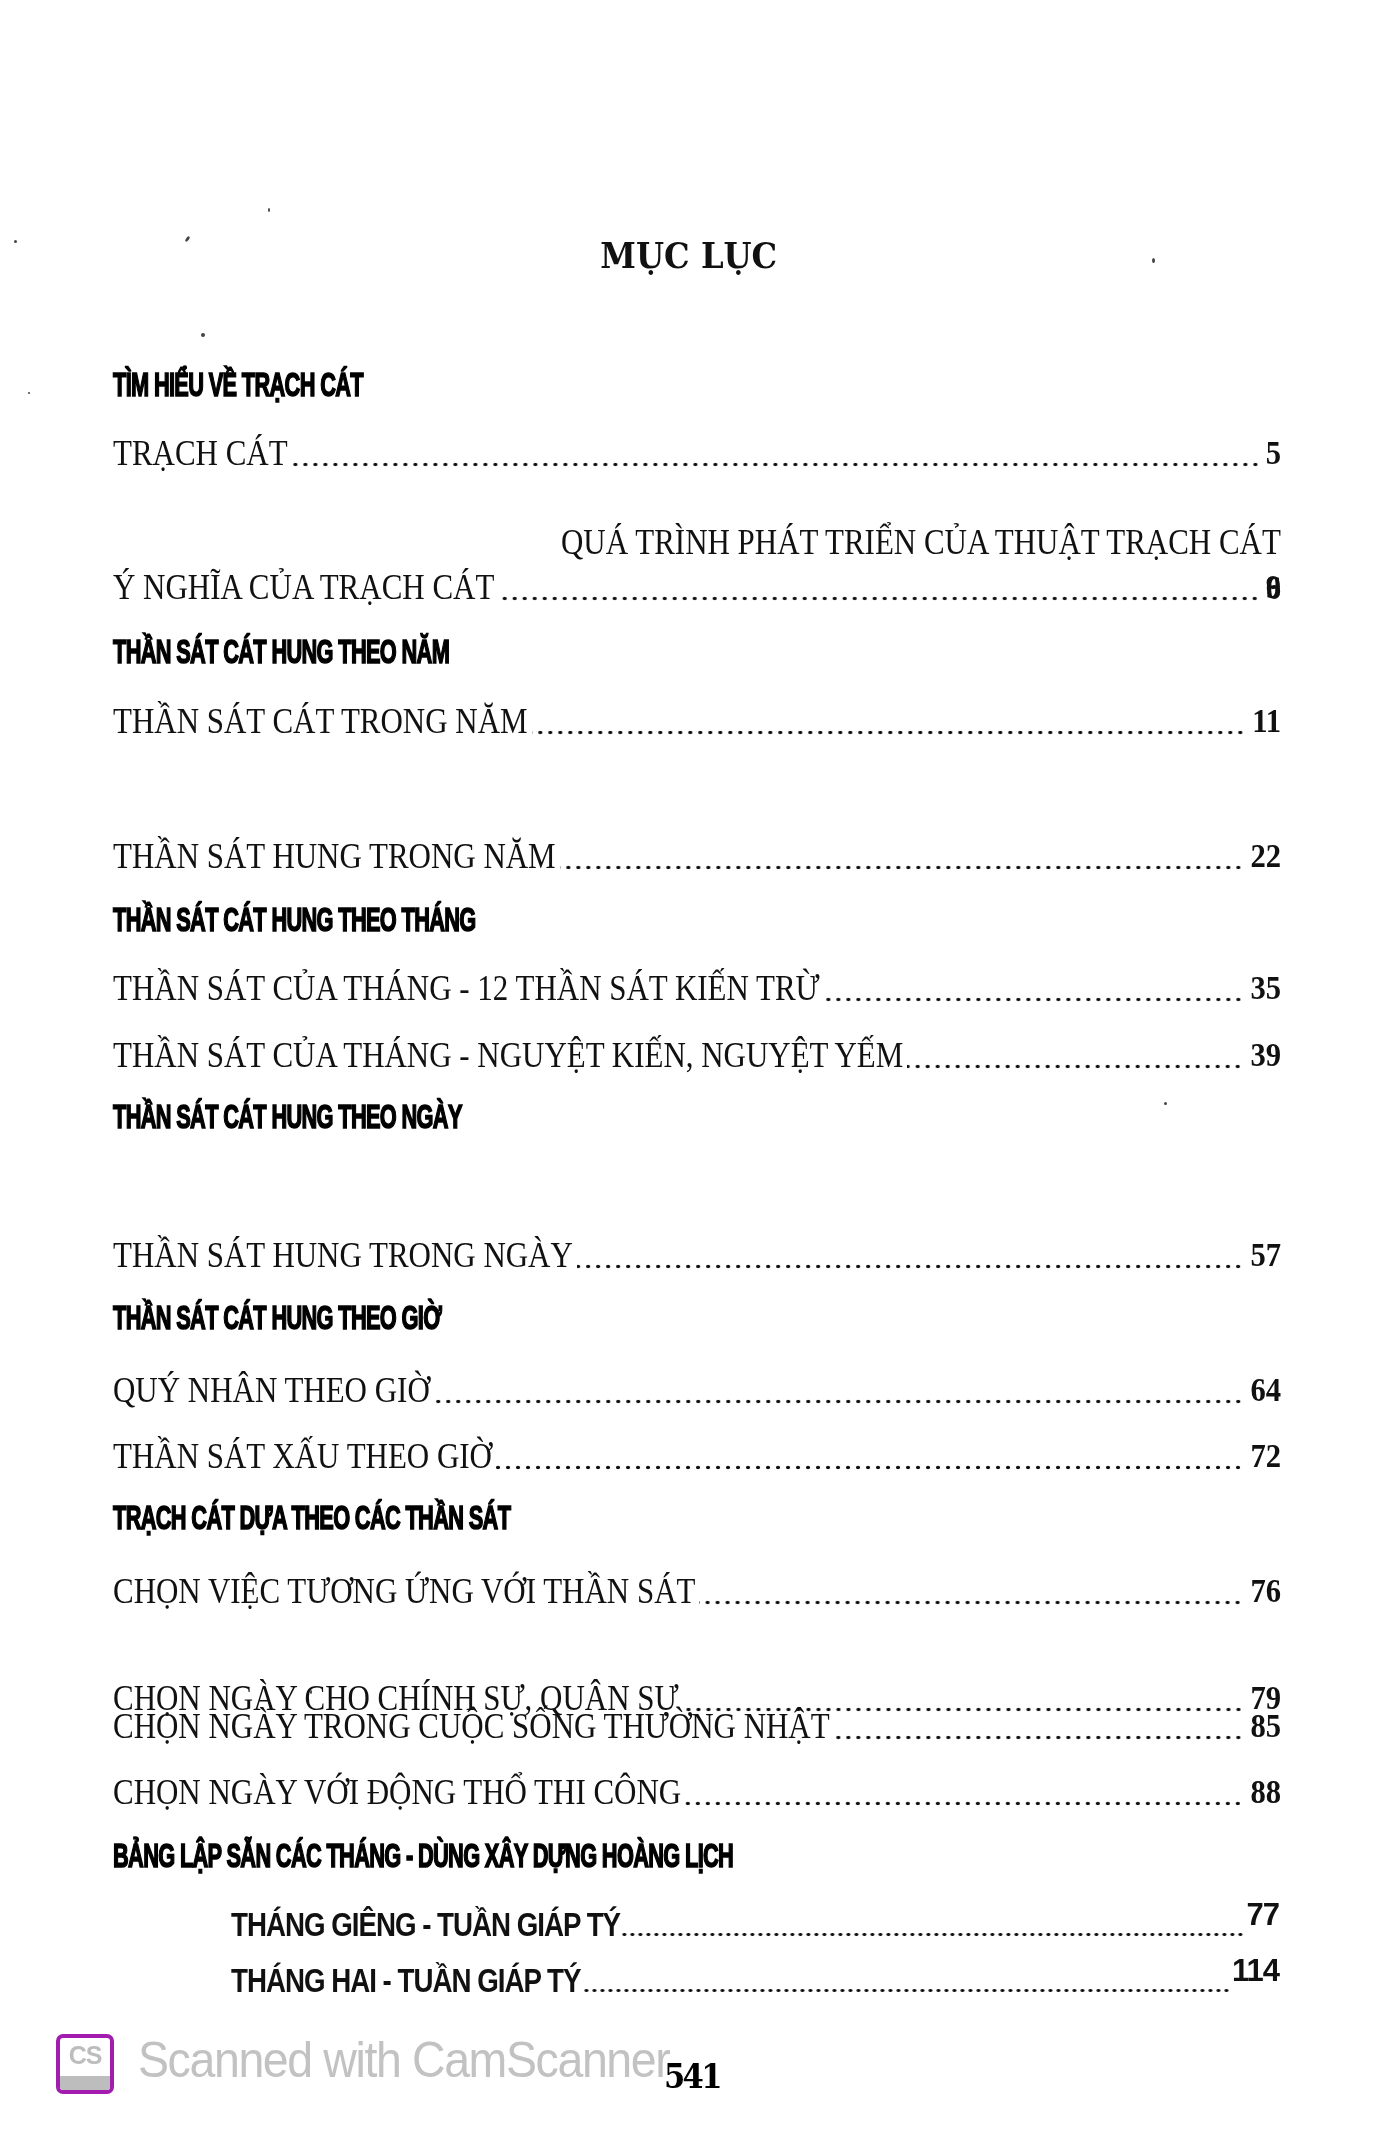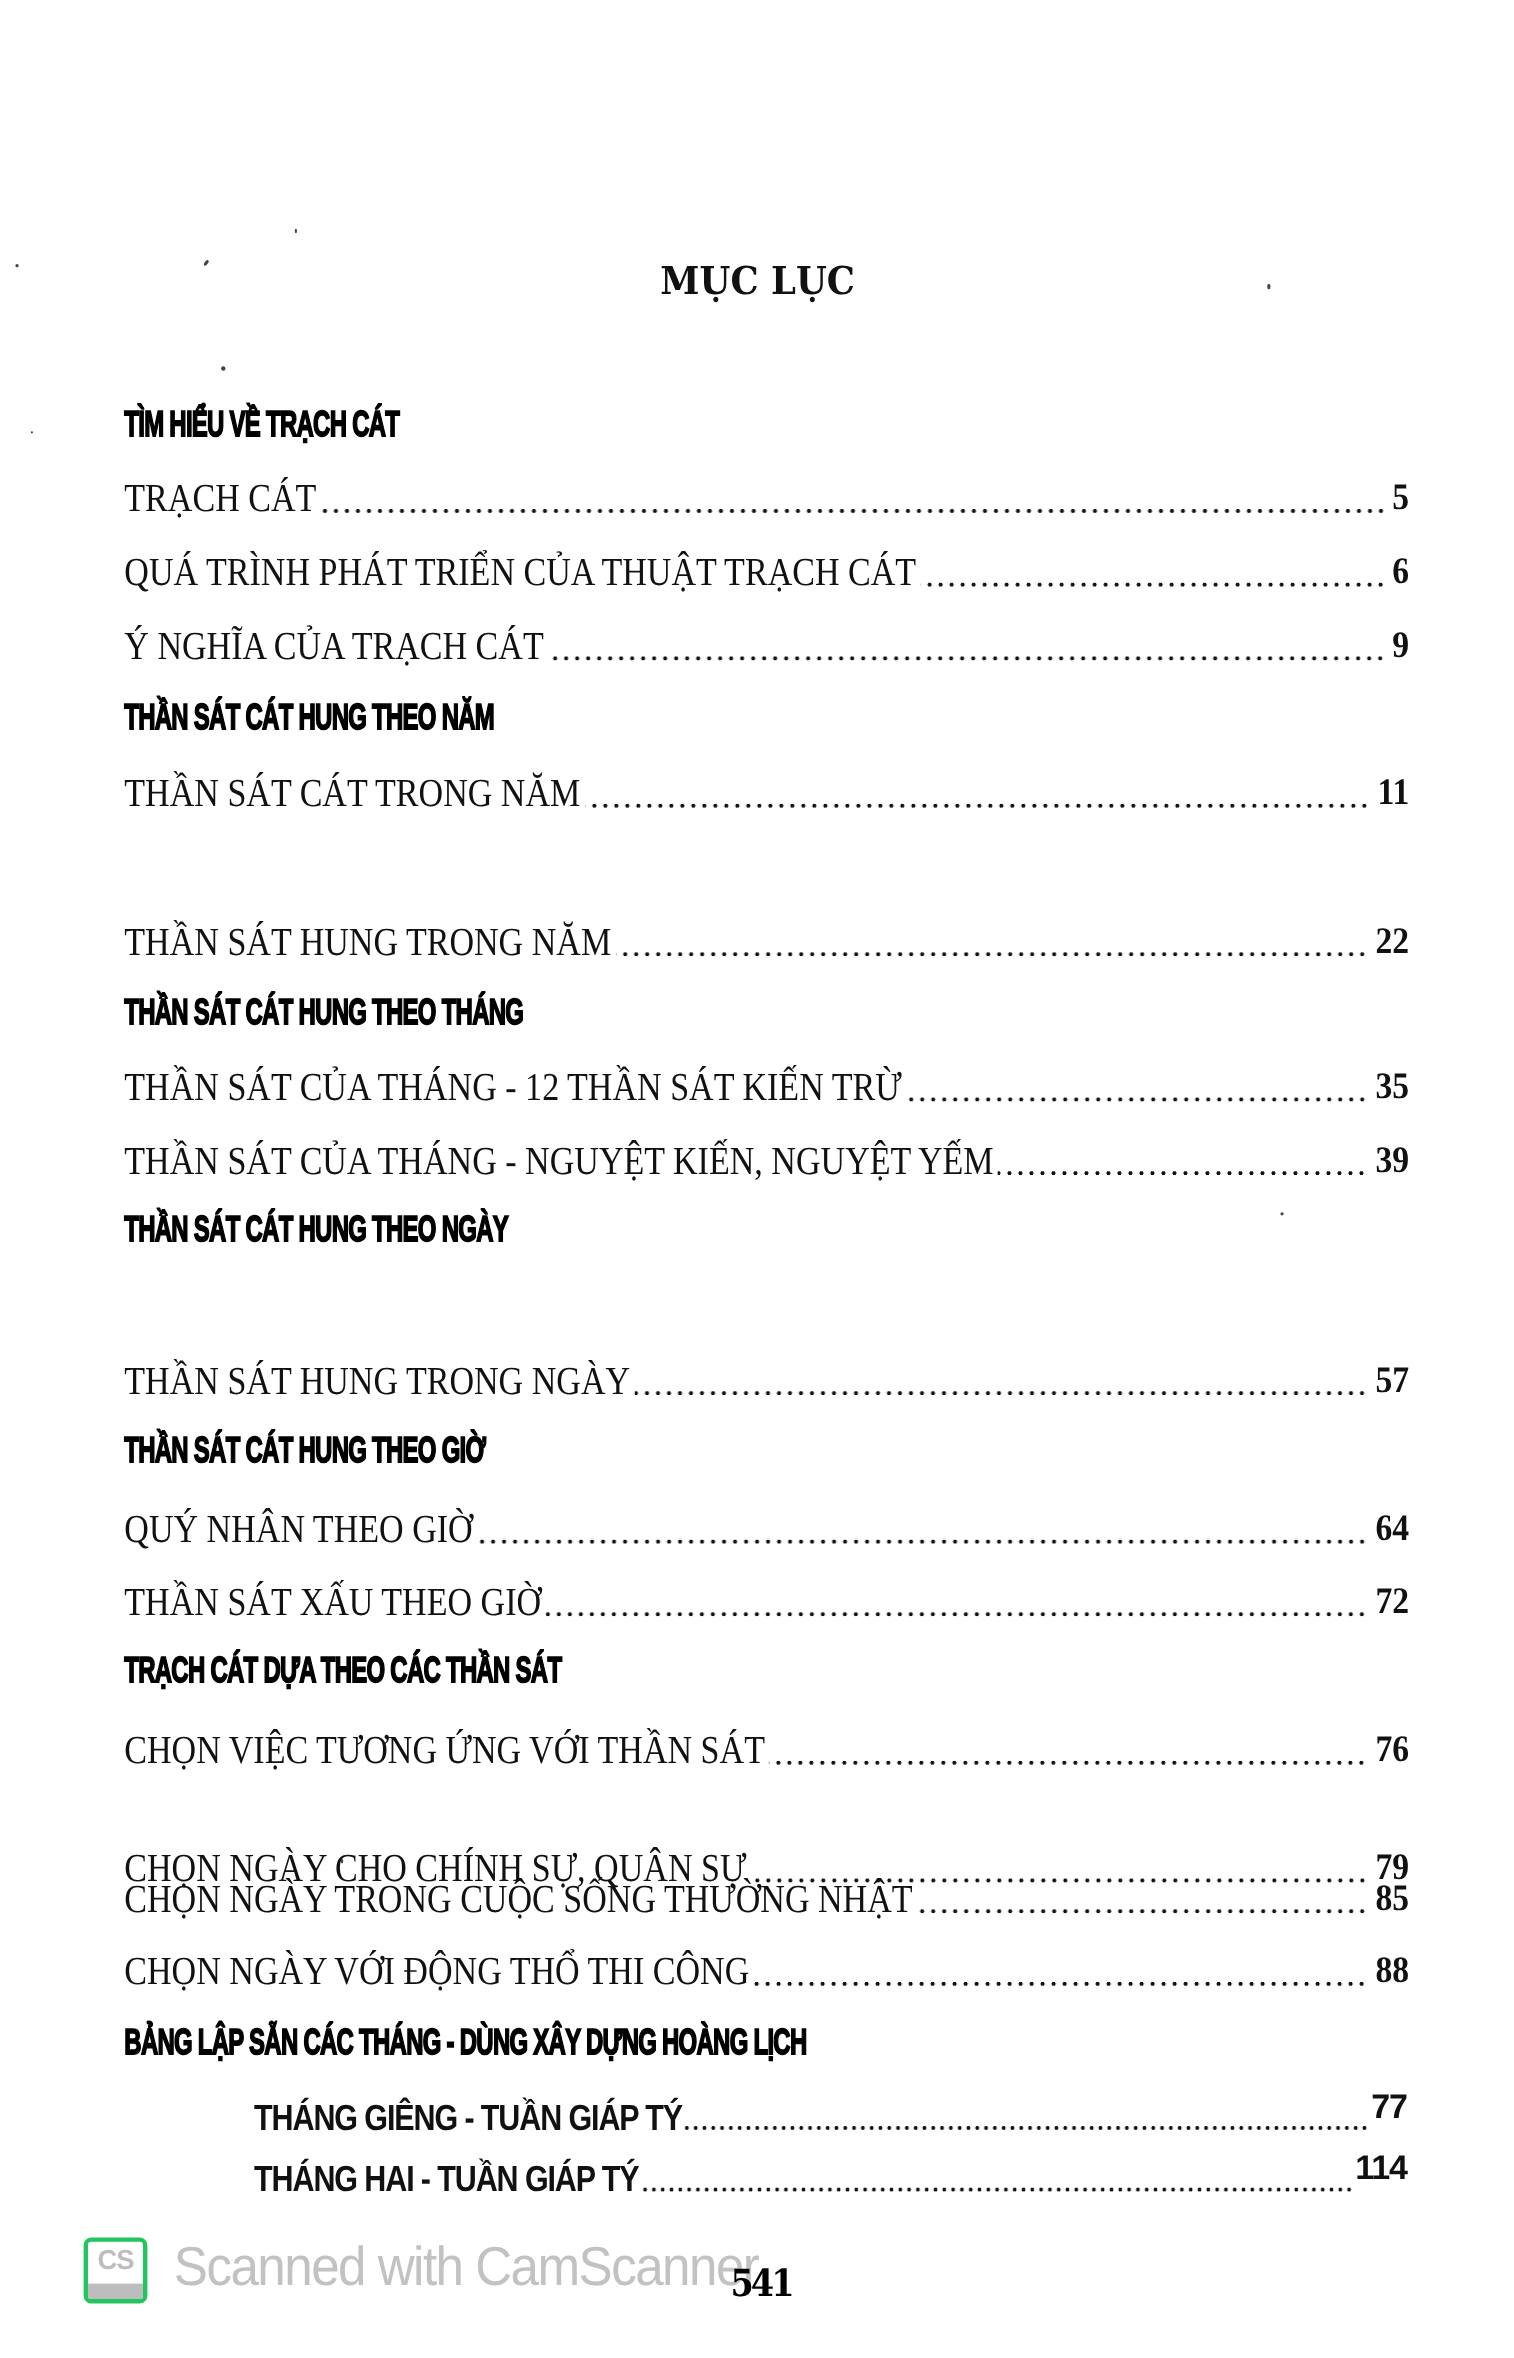--- a/index.html
+++ b/index.html
@@ -141,27 +141,26 @@
       position: absolute;
       left: 56px;
       top: 2033px;
       height: 62px;
       display: flex;
       align-items: center;
     }
     .cs-logo {
       width: 58px;
       height: 60px;
-      border: 4px solid #22c55e;
+      border: 4px solid #a21caf;
       border-radius: 7px;
       box-sizing: border-box;
       position: relative;
       background: #fff;
       overflow: hidden;
-      margin-left: 20px;
     }
     .cs-logo .bar {
       position: absolute;
       left: 0; right: 0; bottom: 0;
       height: 14px;
       background: #bdbdbd;
     }
     .cs-logo .cs-text {
       position: absolute;
       left: 0; right: 0; top: 3px;
@@ -216,21 +215,21 @@
   <div class="speck" style="left:310px;top:1690px;width:2px;height:4px;"></div>
 
   <div class="title">MỤC LỤC</div>
 
   <div class="section-heading" style="top:365px;">TÌM HIỂU VỀ TRẠCH CÁT</div>
   <div class="row" style="top:430px;">
     <span class="entry-label" style="transform: scaleX(0.86); margin-right: -28.4222px;">TRẠCH CÁT</span>
     <span class="leader"></span>
     <span class="page-num" style="transform: scaleX(0.9); transform-origin: 100% 100%;">5</span>
   </div>
-  <div class="row" style="top:497px;">
+  <div class="row" style="top:519px;flex-direction:column;">
     <span class="entry-label" style="transform: scaleX(0.86); margin-right: -117.191px;">QUÁ TRÌNH PHÁT TRIỂN CỦA THUẬT TRẠCH CÁT</span>
     <span class="leader"></span>
     <span class="page-num" style="transform: scaleX(0.9); transform-origin: 100% 100%;">6</span>
   </div>
   <div class="row" style="top:564px;">
     <span class="entry-label" style="transform: scaleX(0.86); margin-right: -62.0725px;">Ý NGHĨA CỦA TRẠCH CÁT</span>
     <span class="leader"></span>
     <span class="page-num" style="transform: scaleX(0.9); transform-origin: 100% 100%;">9</span>
   </div>
 

